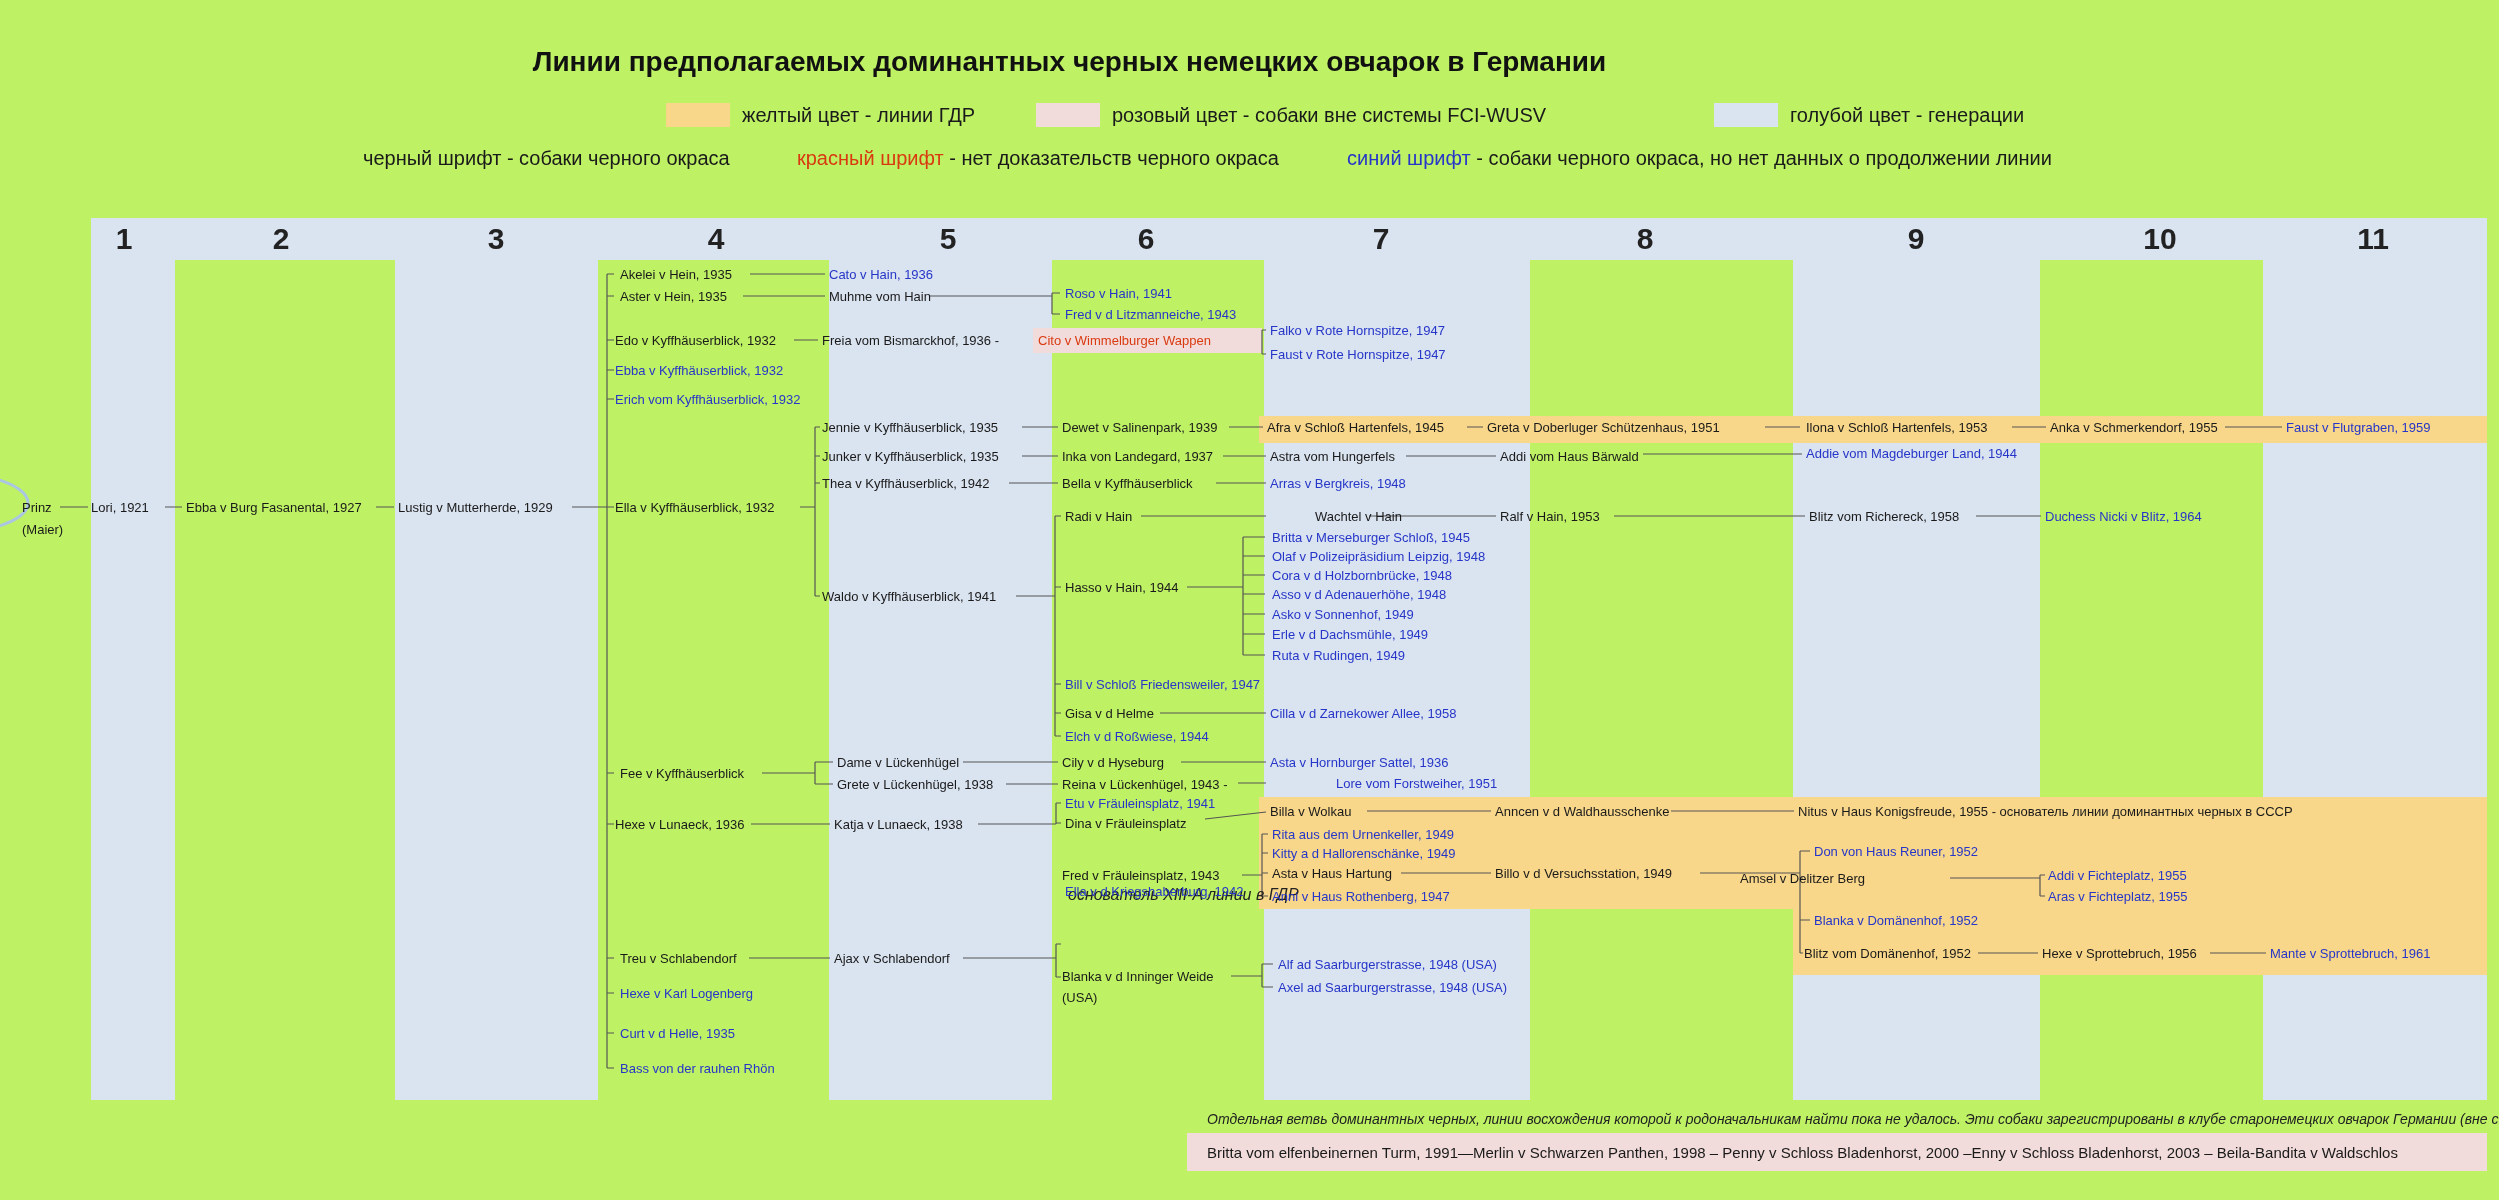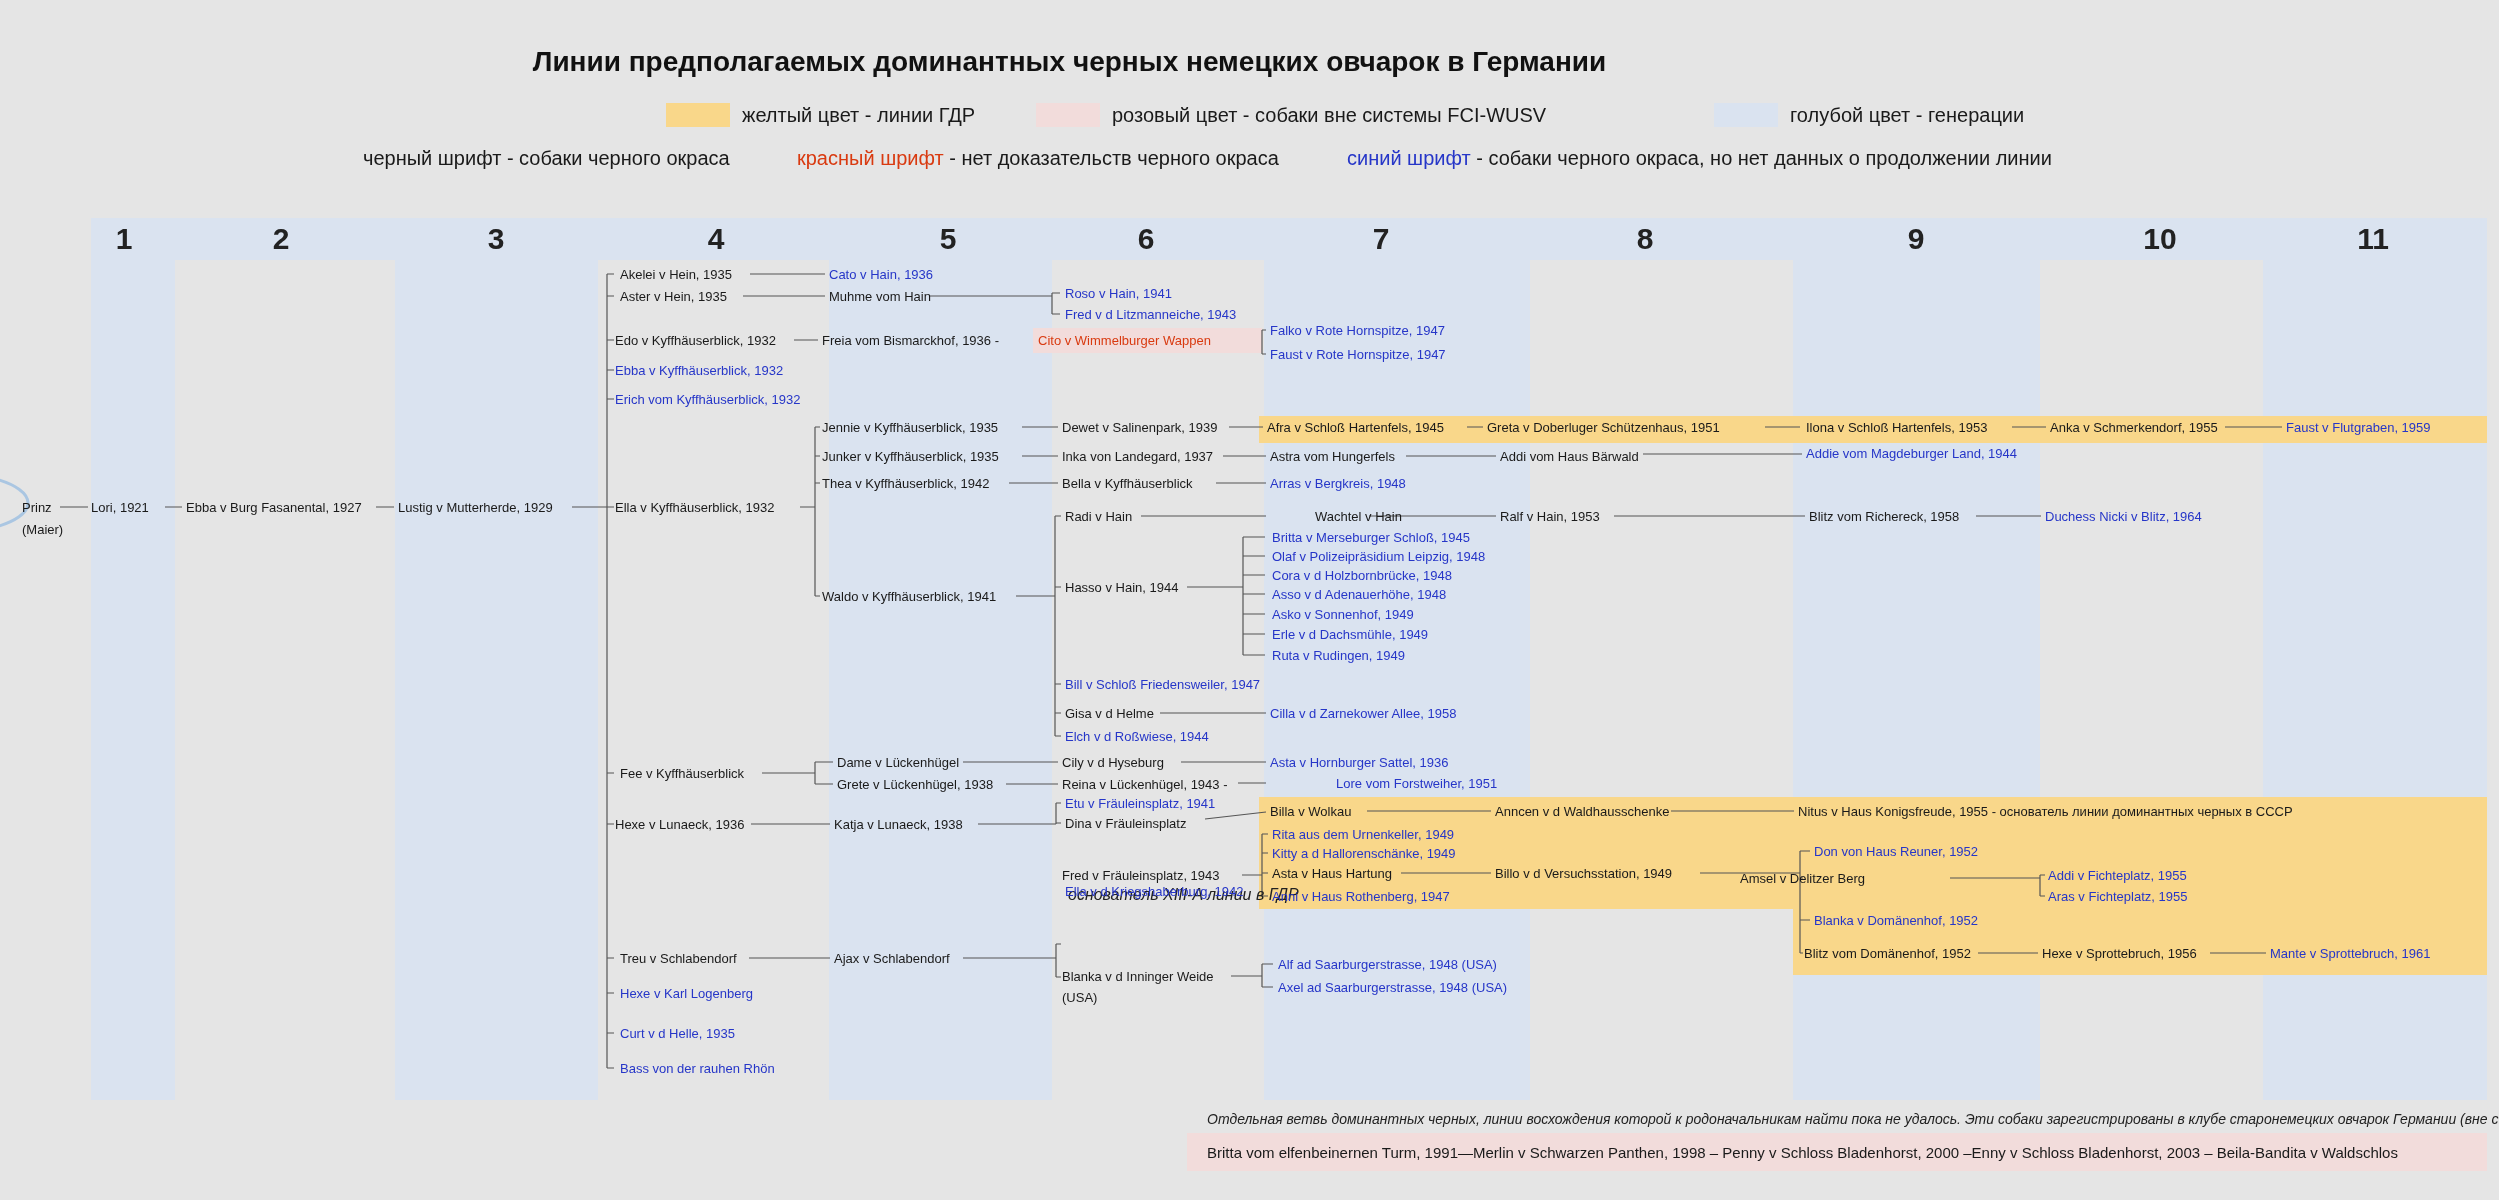--- a/index.html
+++ b/index.html
@@ -1,16 +1,16 @@
 <!DOCTYPE html>
 <html><head>
 <meta charset="utf-8">
 <style>
   html,body{margin:0;padding:0;background:#fff;}
-  .page{position:relative;width:2499px;height:1200px;background:#e5e5e5;overflow:hidden;
+  .page{position:relative;width:2499px;height:1200px;background:#bef264;overflow:hidden;
         font-family:"Liberation Sans","DejaVu Sans",sans-serif;}
   .title{position:absolute;left:0;right:360px;top:46px;text-align:center;
          font-size:28px;font-weight:700;color:#111;}
   .swatch{position:absolute;top:103px;width:64px;height:24px;}
   .legend-label{position:absolute;top:104px;font-size:20px;color:#1a1a1a;white-space:nowrap;}
   .font-legend-item{position:absolute;top:147px;font-size:20px;color:#1a1a1a;white-space:nowrap;}
   .header-band{position:absolute;left:91px;top:218px;width:2396px;height:42px;background:#dae3f0;}
   .col-num{position:absolute;top:218px;transform:translateX(-50%);line-height:42px;
            font-size:30px;font-weight:700;color:#222;}
   .stripe{position:absolute;top:260px;height:840px;background:#dae3f0;}

